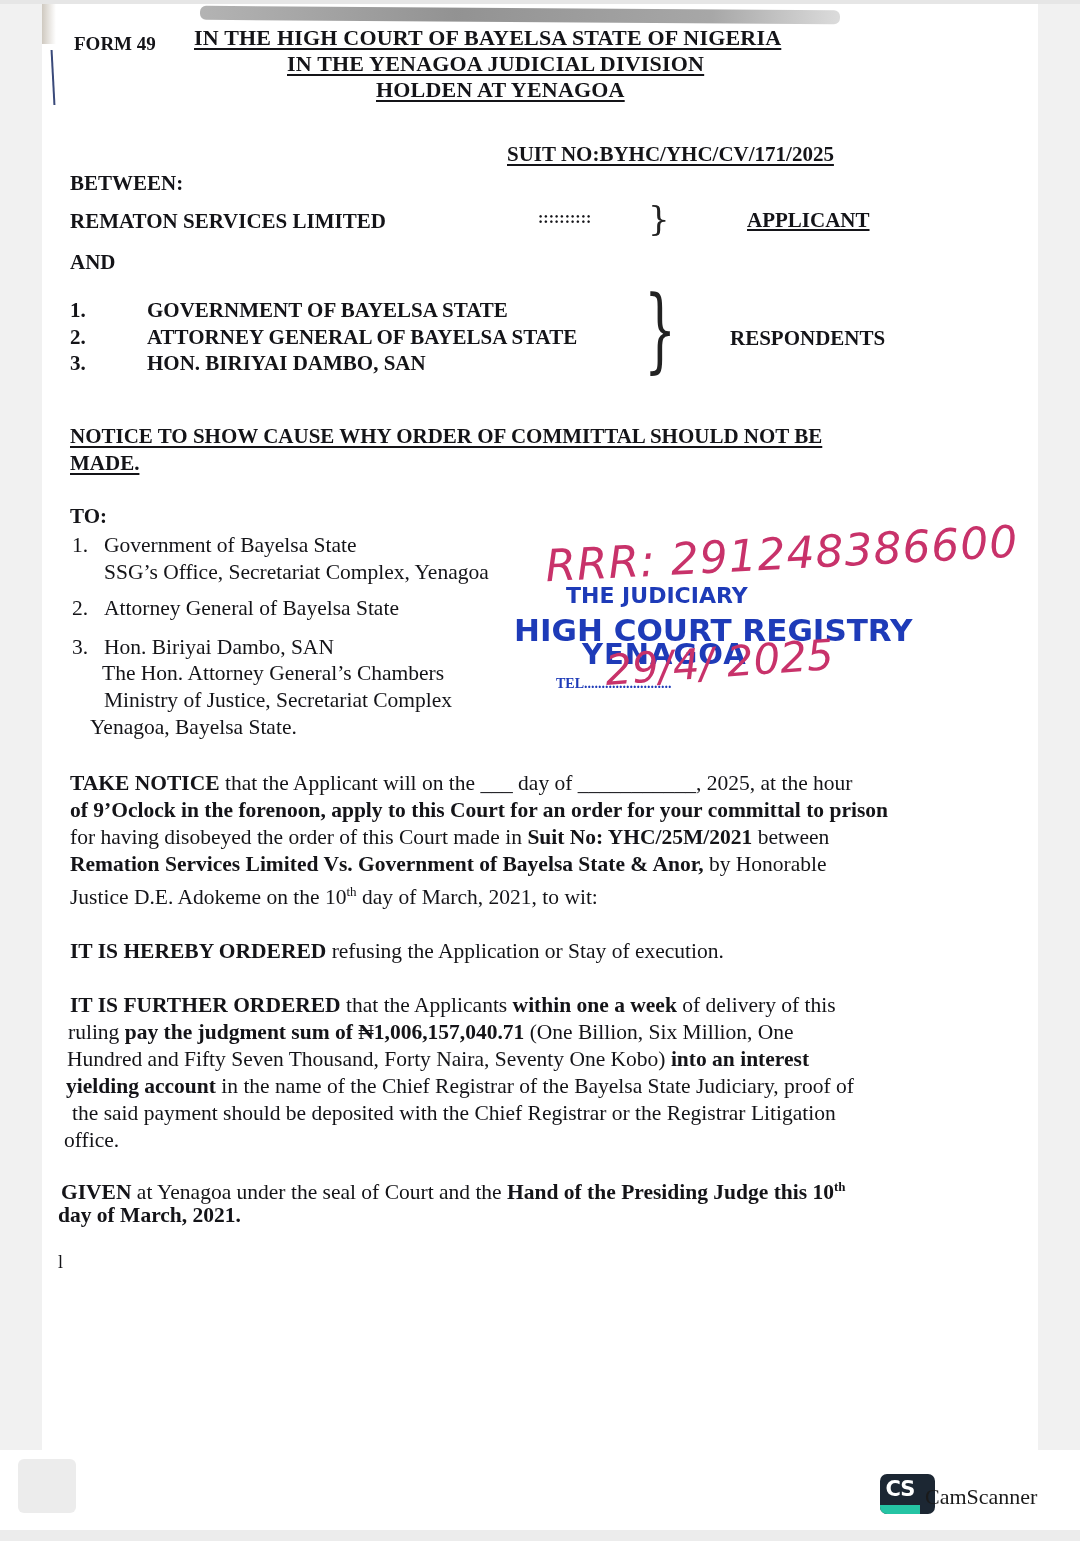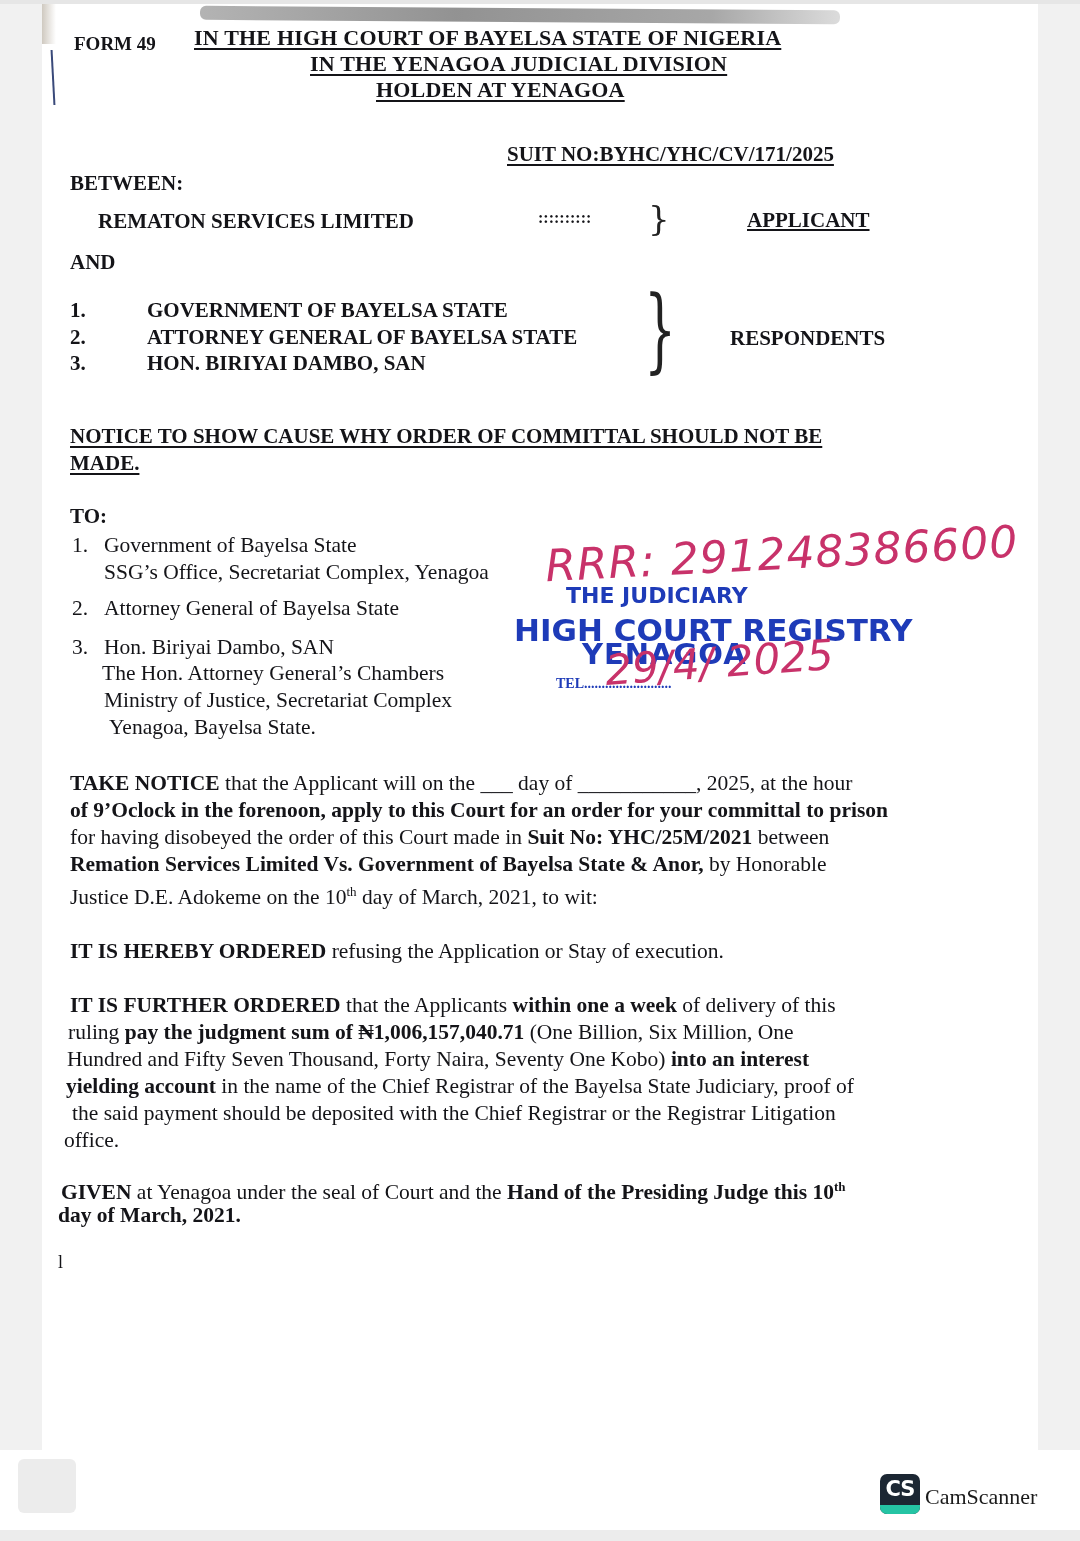--- a/index.html
+++ b/index.html
@@ -29,44 +29,44 @@
   .smear {
     position:absolute; left:200px; top:8px; width:640px; height:14px;
     background:linear-gradient(90deg,#9a9a9a,#6e6e6e 40%,#8a8a8a 80%,#d0d0d0);
     border-radius:6px; opacity:0.75; transform:rotate(0.4deg);
   }
   .margin-line { position:absolute; left:52px; top:50px; width:2px; height:55px; background:#3a4a7a; transform:rotate(-3deg); }
   .brace { position:absolute; font-family:"DejaVu Serif", serif; color:#222; }
   .stamp { color:#1e3bb8; font-family:"DejaVu Sans", sans-serif; font-weight:bold; position:absolute; white-space:nowrap; }
   .handwrite { color:#c8326a; font-family:"DejaVu Sans", sans-serif; font-style:italic; position:absolute; white-space:nowrap; }
   .thumb { position:absolute; left:18px; top:1459px; width:58px; height:54px; background:#ececec; border-radius:6px; }
-  .cs-logo { position:absolute; left:880px; top:1474px; width:40px; height:40px; border-radius:7px; overflow:hidden; background:#1c2733; }
+  .cs-logo { position:absolute; left:880px; top:1474px; width:55px; height:40px; border-radius:7px; overflow:hidden; background:#1c2733; }
   .cs-logo .tealbar { position:absolute; left:0; bottom:0; width:40px; height:9px; background:#25c4a4; }
   .cs-logo .cs-text { position:absolute; left:0; top:3px; width:40px; text-align:center; color:#fff; font-family:"DejaVu Sans", sans-serif; font-weight:bold; font-size:21px; letter-spacing:-1px; }
   .cs-name { position:absolute; left:925px; top:1484px; font-size:22px; color:#1a1a1a; font-family:"Liberation Serif", serif; }
 </style>
 </head>
 <body>
 
 <div class="topstrip"></div>
 <div class="page"></div>
 <div class="page-shadow-left"></div>
 <div class="smear"></div>
 <div class="margin-line"></div>
 
 <div class="abs b" style="left:74px;top:14px;font-size:19px;margin-top:19px;">FORM 49</div>
 <div class="abs hdr u" style="left:194px;top:25px;">IN THE HIGH COURT OF BAYELSA STATE OF NIGERIA</div>
-<div class="abs hdr u" style="left:287px;top:51px;margin-left:23px;">IN THE YENAGOA JUDICIAL DIVISION</div>
+<div class="abs hdr u" style="left:287px;top:51px;">IN THE YENAGOA JUDICIAL DIVISION</div>
 <div class="abs hdr u" style="left:376px;top:77px;">HOLDEN AT YENAGOA</div>
 
 <div class="abs caps u" style="left:507px;top:142px;">SUIT NO:BYHC/YHC/CV/171/2025</div>
 
 <div class="abs caps" style="left:70px;top:171px;">BETWEEN:</div>
 
-<div class="abs caps" style="left:70px;top:209px;margin-left:28px;">REMATON SERVICES LIMITED</div>
+<div class="abs caps" style="left:70px;top:209px;">REMATON SERVICES LIMITED</div>
 <div class="abs caps" style="left:538px;top:209px;font-size:16px;">::::::::::</div>
 <div class="brace" style="left:648px;top:198px;font-size:34px;">}</div>
 <div class="abs caps" style="left:747px;top:208px;text-decoration:underline;">APPLICANT</div>
 
 <div class="abs caps" style="left:70px;top:250px;">AND</div>
 
 <div class="abs caps" style="left:70px;top:298px;">1.</div>
 <div class="abs caps" style="left:147px;top:298px;">GOVERNMENT OF BAYELSA STATE</div>
 <div class="abs caps" style="left:70px;top:325px;">2.</div>
 <div class="abs caps" style="left:147px;top:325px;">ATTORNEY GENERAL OF BAYELSA STATE</div>
@@ -84,21 +84,21 @@
 <div class="abs body-text" style="left:104px;top:532px;">Government of Bayelsa State</div>
 <div class="abs body-text" style="left:104px;top:559px;">SSG’s Office, Secretariat Complex, Yenagoa</div>
 
 <div class="abs body-text" style="left:72px;top:595px;">2.</div>
 <div class="abs body-text" style="left:104px;top:595px;">Attorney General of Bayelsa State</div>
 
 <div class="abs body-text" style="left:72px;top:634px;">3.</div>
 <div class="abs body-text" style="left:104px;top:634px;">Hon. Biriyai Dambo, SAN</div>
 <div class="abs body-text" style="left:102px;top:660px;">The Hon. Attorney General’s Chambers</div>
 <div class="abs body-text" style="left:104px;top:687px;">Ministry of Justice, Secretariat Complex</div>
-<div class="abs body-text" style="left:109px;top:714px;text-align:right;">Yenagoa, Bayelsa State.</div>
+<div class="abs body-text" style="left:90px;top:714px;text-align:right;">Yenagoa, Bayelsa State.</div>
 
 <div class="stamp" style="left:566px;top:583px;font-size:22px;">THE JUDICIARY</div>
 <div class="stamp" style="left:514px;top:612px;font-size:31px;">HIGH COURT REGISTRY</div>
 <div class="stamp" style="left:582px;top:637px;font-size:29px;letter-spacing:1px;">YENAGOA</div>
 <div class="stamp" style="left:556px;top:676px;font-size:14px;font-family:Liberation Serif, serif;">TEL.........................</div>
 
 <div class="handwrite" style="left:545px;top:528px;font-size:44px;letter-spacing:1px;transform:rotate(-3deg);">RRR: 291248386600</div>
 <div class="handwrite" style="left:605px;top:638px;font-size:42px;transform:rotate(-4deg);">29/4/ 2025</div>
 
 <div class="abs body-text" style="left:70px;top:770px;"><span class="b">TAKE NOTICE</span><span> that the Applicant will on the ___ day of ___________, 2025, at the hour</span></div>

